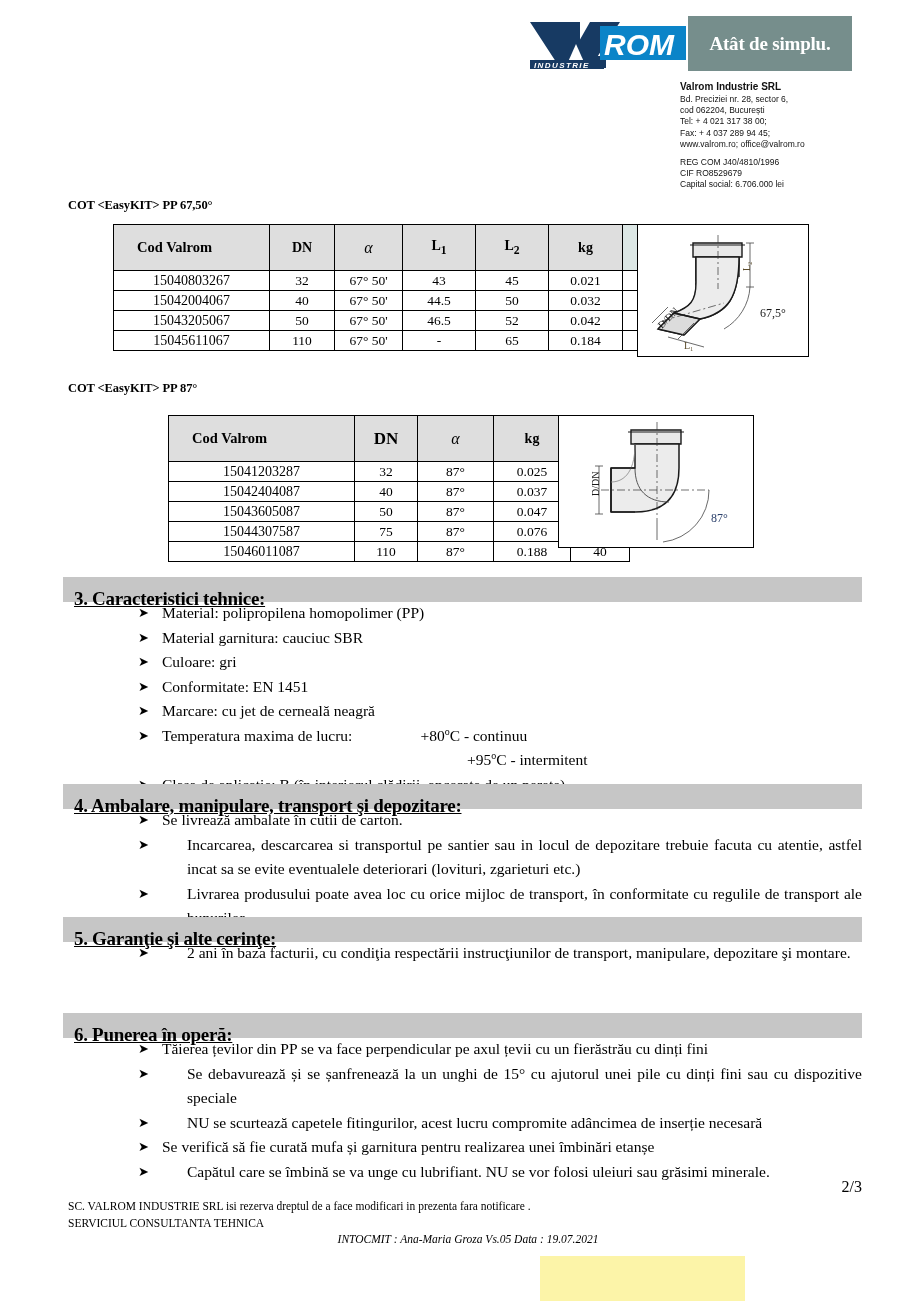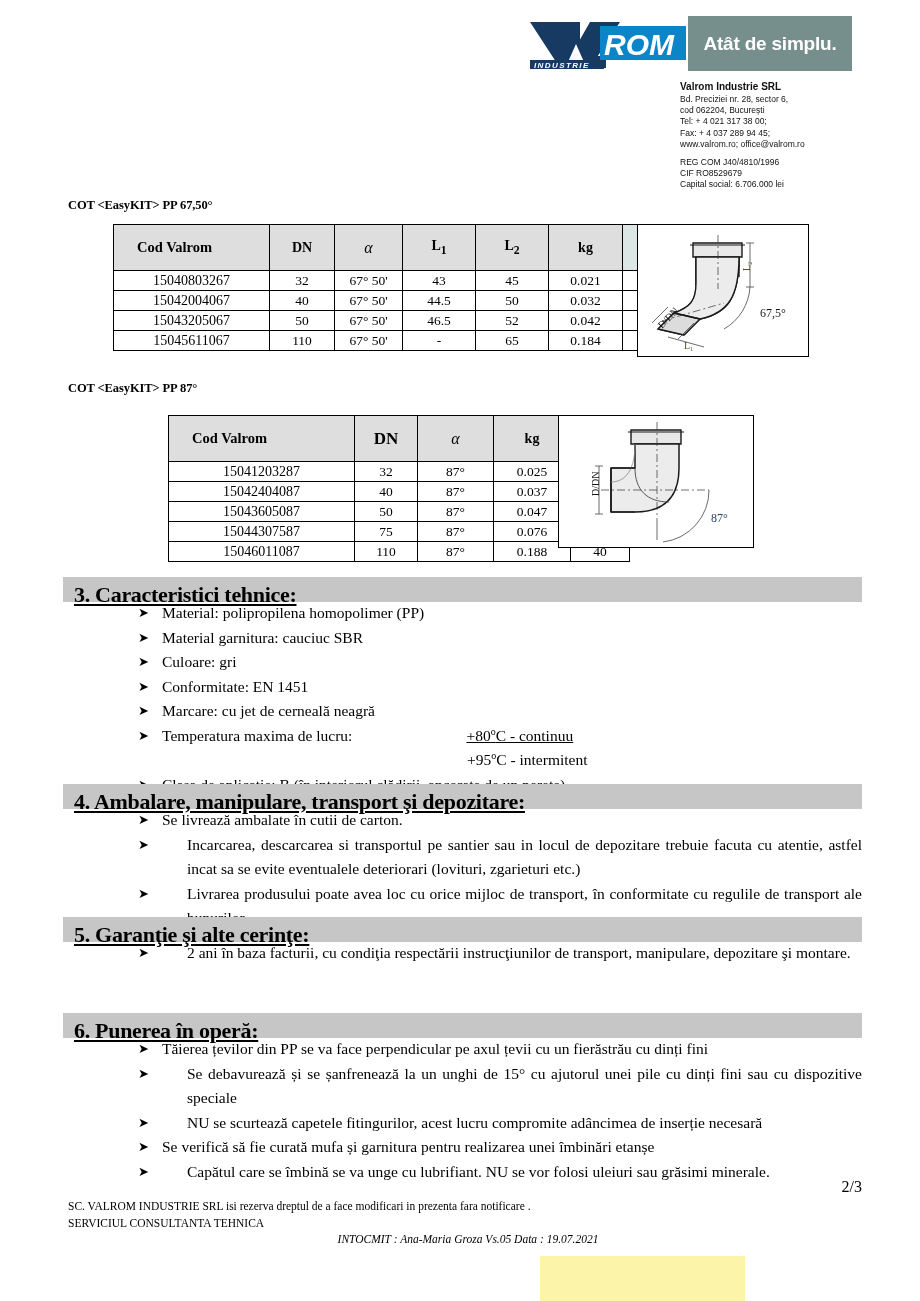--- a/index.html
+++ b/index.html
@@ -33,21 +33,21 @@
   .logo-svg { display: block; }
 
   .tagline {
     position: absolute;
     left: 688px;
     top: 16px;
     width: 164px;
     height: 55px;
     background: #768e8c;
     color: #ffffff;
-    font-family: Liberation Sans, sans-serif;
+    font-family: Liberation Serif, serif;
     font-weight: bold;
     font-size: 19px;
     letter-spacing: -0.2px;
     display: flex;
     align-items: center;
     justify-content: center;
   }
 
   .company-block {
     position: absolute;
@@ -153,23 +153,23 @@
   .section-head {
     position: absolute;
     left: 63px;
     width: 799px;
     height: 25px;
     background: #c6c6c6;
   }
   .section-head span {
     position: absolute;
     left: 11px;
-    top: 5px;
+    top: 11px;
     font-weight: bold;
-    font-size: 22px;
+    font-size: 19px;
     text-decoration: underline;
     letter-spacing: -0.3px;
     white-space: nowrap;
   }
   #head-3 { top: 577px; }
   #head-4 { top: 784px; }
   #head-5 { top: 917px; }
   #head-6 { top: 1013px; }
 
   
@@ -193,22 +193,21 @@
   .brow.just { text-align: justify; }
   .brow.just > span.txt { display: block; margin-left: 25px; }
   .temp-line {
     position: relative;
     padding-left: 162px;
     font-size: 15.5px;
     line-height: 24.5px;
   }
   .temp-val {
     display: inline-block;
-    margin-left: 114px;
-    text-decoration: underline;
+    margin-left: 68px;
   }
   .temp-val2 {
     display: inline-block;
     margin-left: 305px;
   }
   .deg-sup {
     font-size: 10px;
     vertical-align: super;
     line-height: 0;
   }

